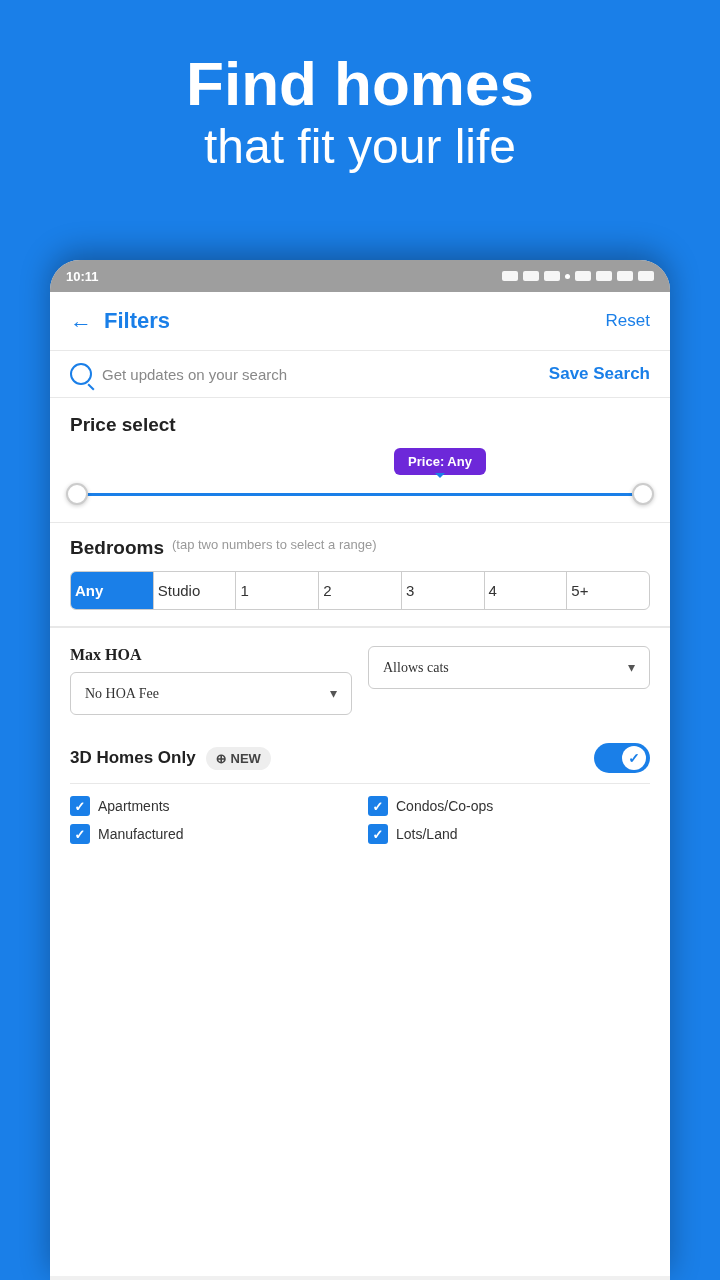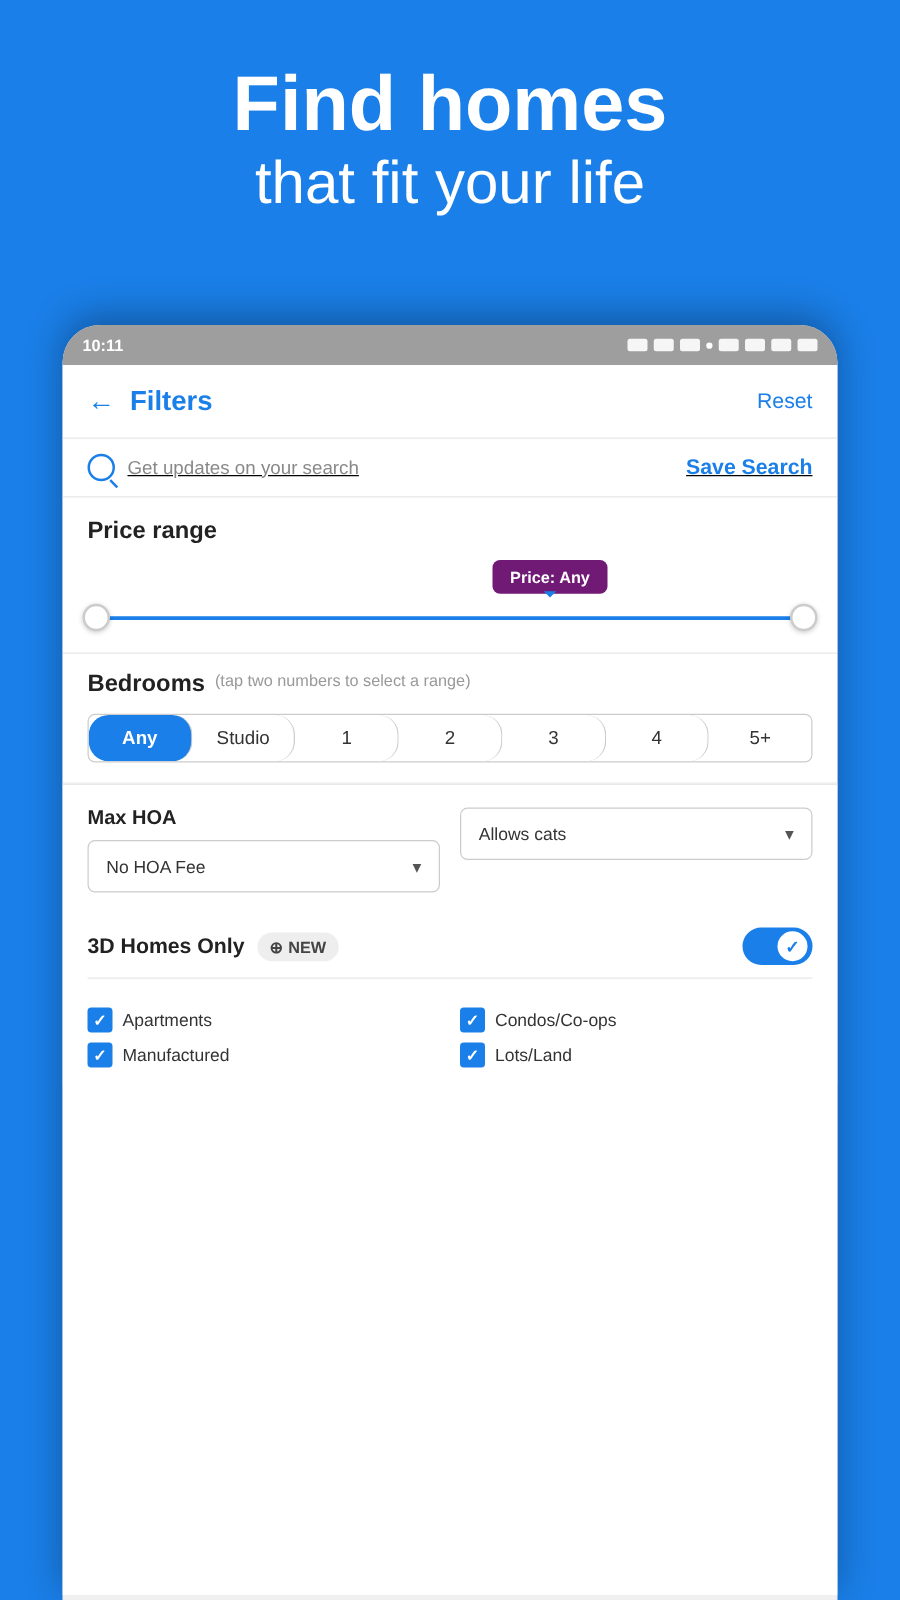--- a/index.html
+++ b/index.html
@@ -113,21 +113,20 @@
       cursor: pointer;
     }
 
     
     .save-search-bar {
       display: flex;
       align-items: center;
       justify-content: space-between;
       padding: 12px 20px;
       border-bottom: 1px solid #e8e8e8;
-      text-decoration: underline;
     }
     .search-hint {
       display: flex;
       align-items: center;
       gap: 10px;
       color: #888;
       font-size: 15px;
     }
     .search-circle-icon {
       width: 22px;
@@ -183,21 +182,21 @@
       color: #555;
       font-size: 18px;
     }
 
     
     .price-range-section {
       padding: 16px 20px 20px;
       border-bottom: 1px solid #e8e8e8;
     }
     .price-label-bubble {
-      background: #701a75;
+      background: #6d28d9;
       color: white;
       font-size: 13px;
       font-weight: 600;
       padding: 6px 14px;
       border-radius: 6px;
       display: inline-block;
       margin-left: 160px;
       margin-bottom: 4px;
       position: relative;
     }
@@ -253,44 +252,44 @@
     }
     .bedroom-options {
       display: flex;
       border: 1px solid #ccc;
       border-radius: 6px;
       overflow: hidden;
     }
     .bedroom-option {
       flex: 1;
       padding: 10px 4px;
-      text-align: center;
+      text-align: left;
       font-size: 15px;
       color: #333;
       cursor: pointer;
       border-right: 1px solid #ccc;
-      border-radius: 16px;
     }
     .bedroom-option:last-child { border-right: none; }
     .bedroom-option.active {
       background: #1a7fe8;
       color: white;
       font-weight: 700;
     }
 
     
     .bottom-overlay {
       background: white;
       padding: 18px 20px 14px;
       border-top: 1px solid #e8e8e8;
     }
     .hoa-pets-row {
       display: flex;
       gap: 16px;
       margin-bottom: 18px;
+      font-family: Liberation Serif, serif;
     }
     .filter-group {
       flex: 1;
     }
     .filter-group-label {
       font-size: 16px;
       font-weight: 700;
       color: #222;
       margin-bottom: 8px;
     }
@@ -313,21 +312,21 @@
       font-size: 14px;
     }
 
     
     .homes-3d-row {
       display: flex;
       align-items: center;
       justify-content: space-between;
       padding: 10px 0;
       border-bottom: 1px solid #e8e8e8;
-      margin-bottom: 23px;
+      margin-bottom: 12px;
     }
     .homes-3d-label {
       display: flex;
       align-items: center;
       gap: 10px;
       font-size: 17px;
       font-weight: 700;
       color: #222;
     }
     .new-badge {
@@ -437,21 +436,21 @@
     <div class="save-search-bar">
       <div class="search-hint">
         <div class="search-circle-icon"></div>
         <span>Get updates on your search</span>
       </div>
       <button class="save-search-btn">Save Search</button>
     </div>
 
 
     <div class="price-range-section">
-      <div class="section-title">Price range</div>
+      <div class="section-title">Price select</div>
       <div style="margin-top:12px; text-align:center;">
         <div class="price-label-bubble">Price: Any</div>
       </div>
       <div class="slider-track">
         <div class="slider-thumb slider-thumb-left"></div>
         <div class="slider-thumb slider-thumb-right"></div>
       </div>
     </div>
 
     <div class="bedrooms-section">

